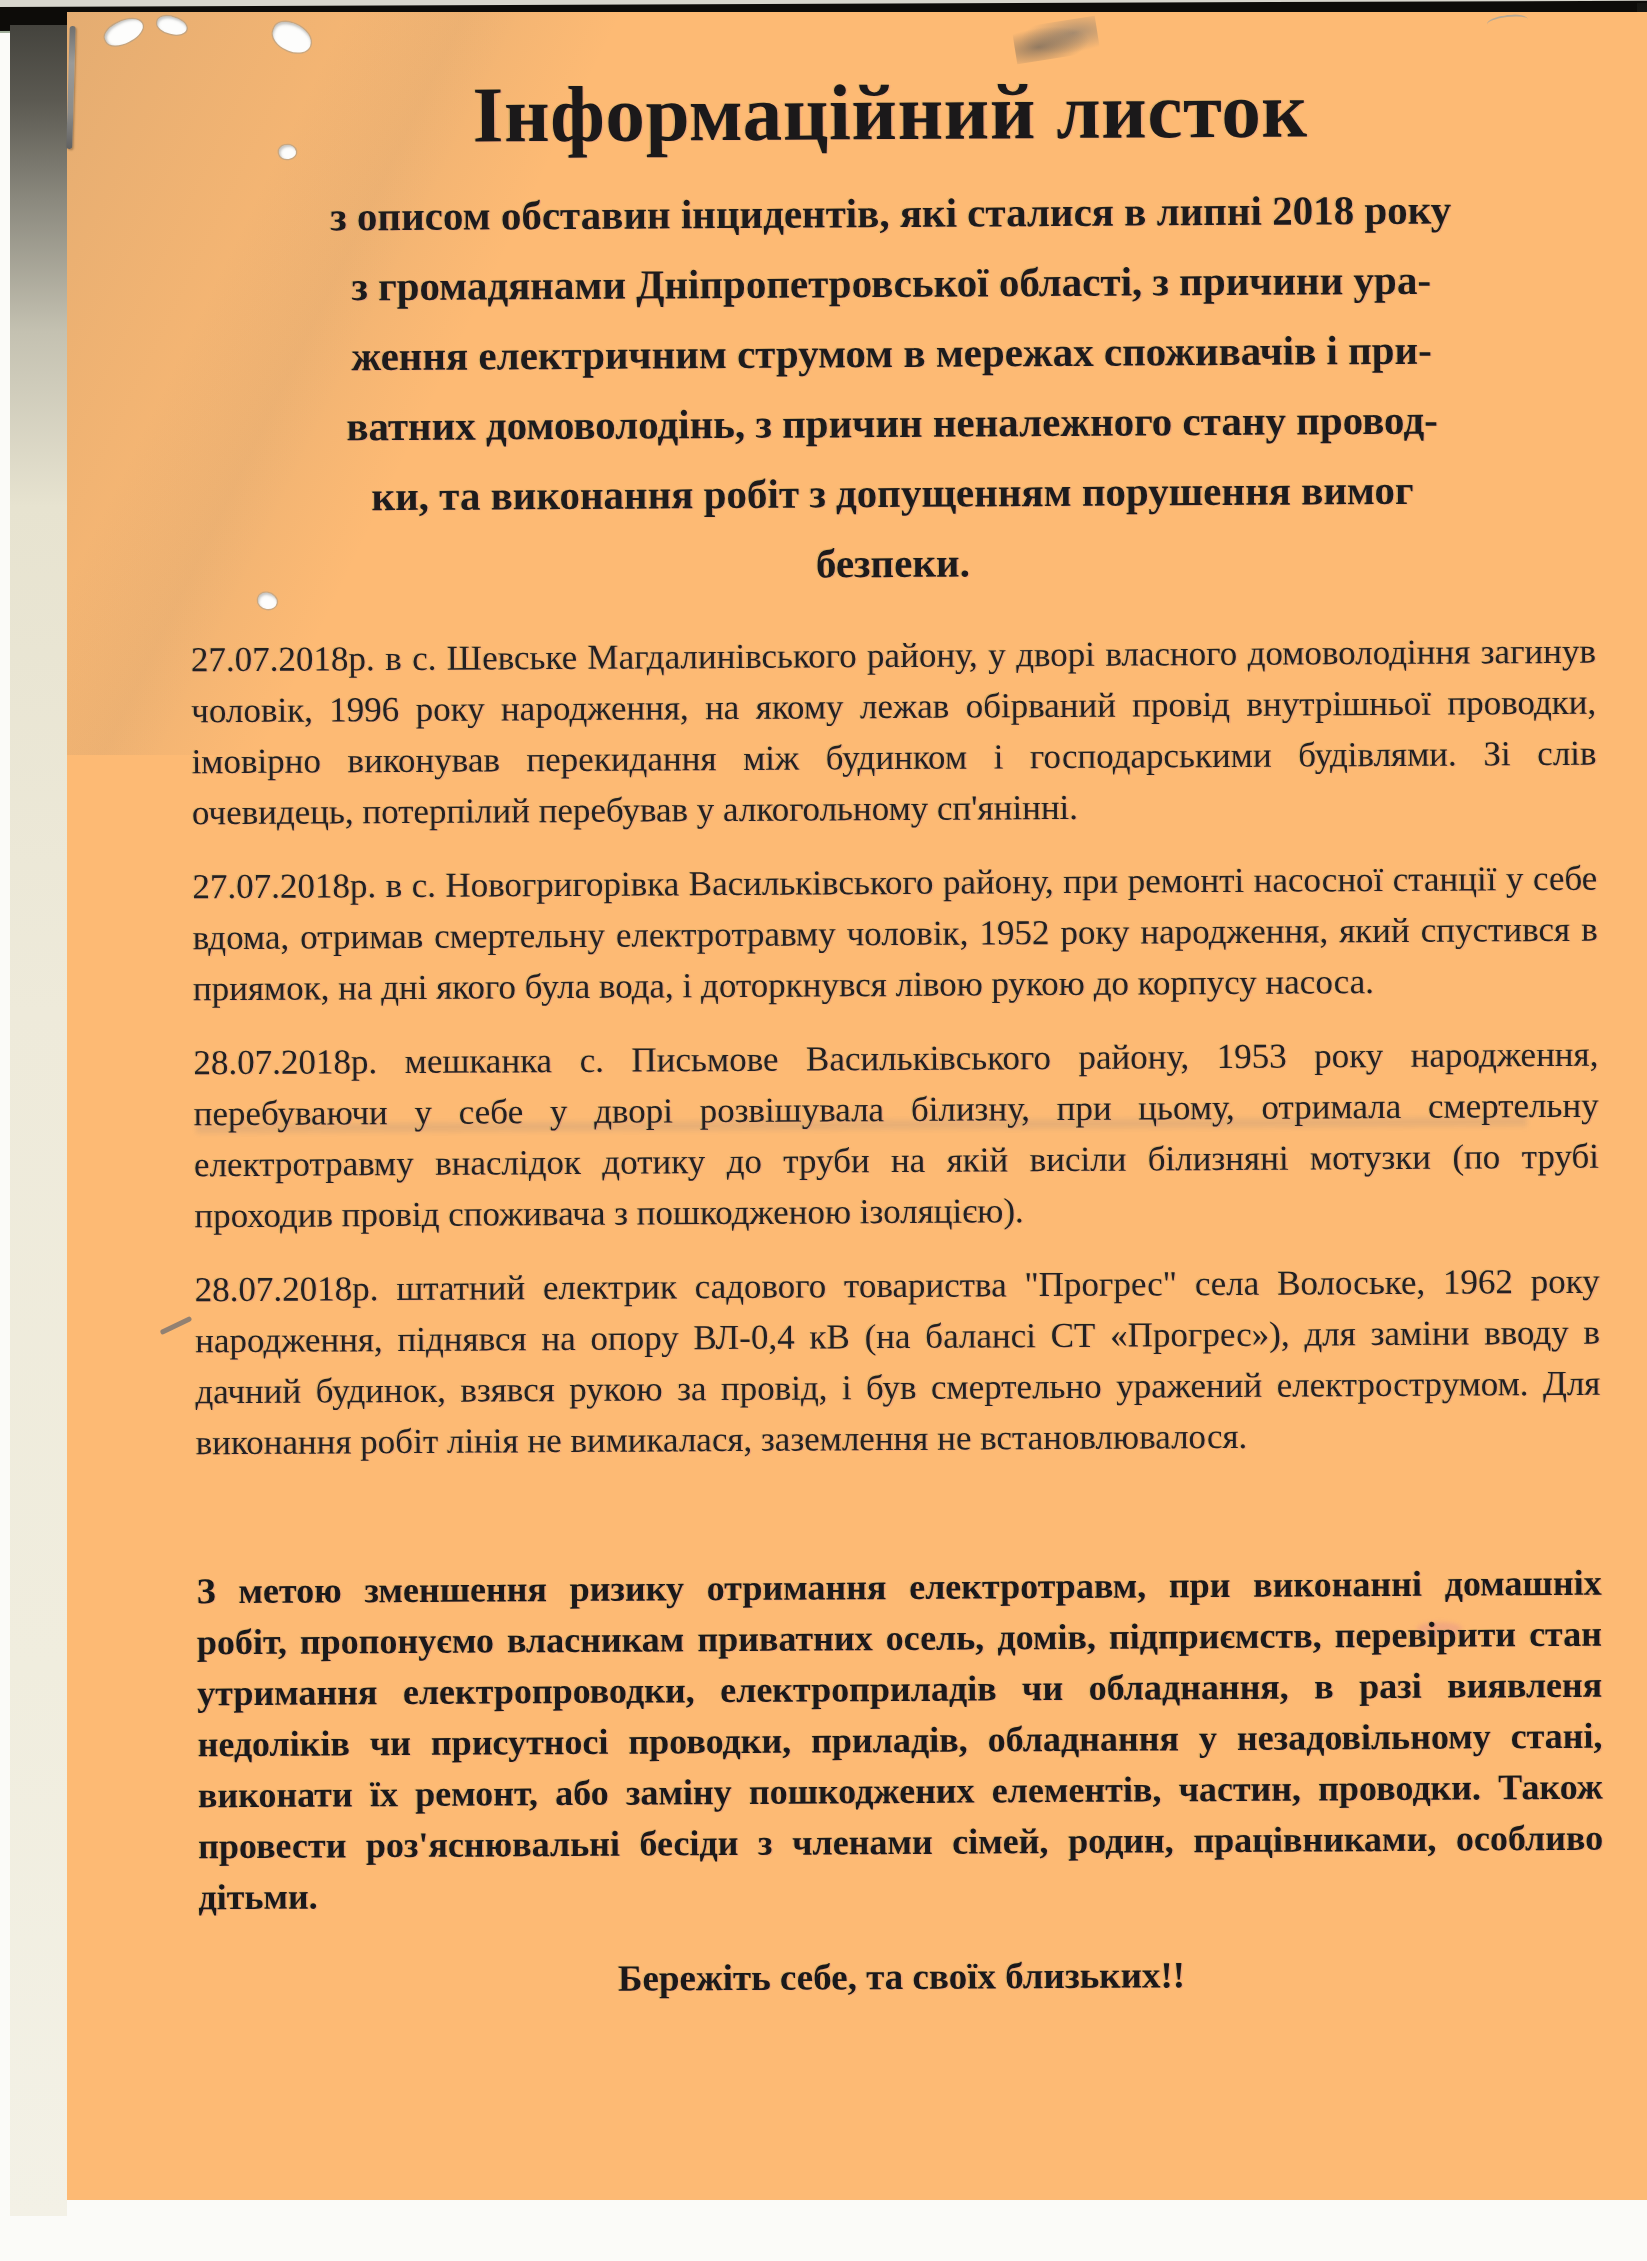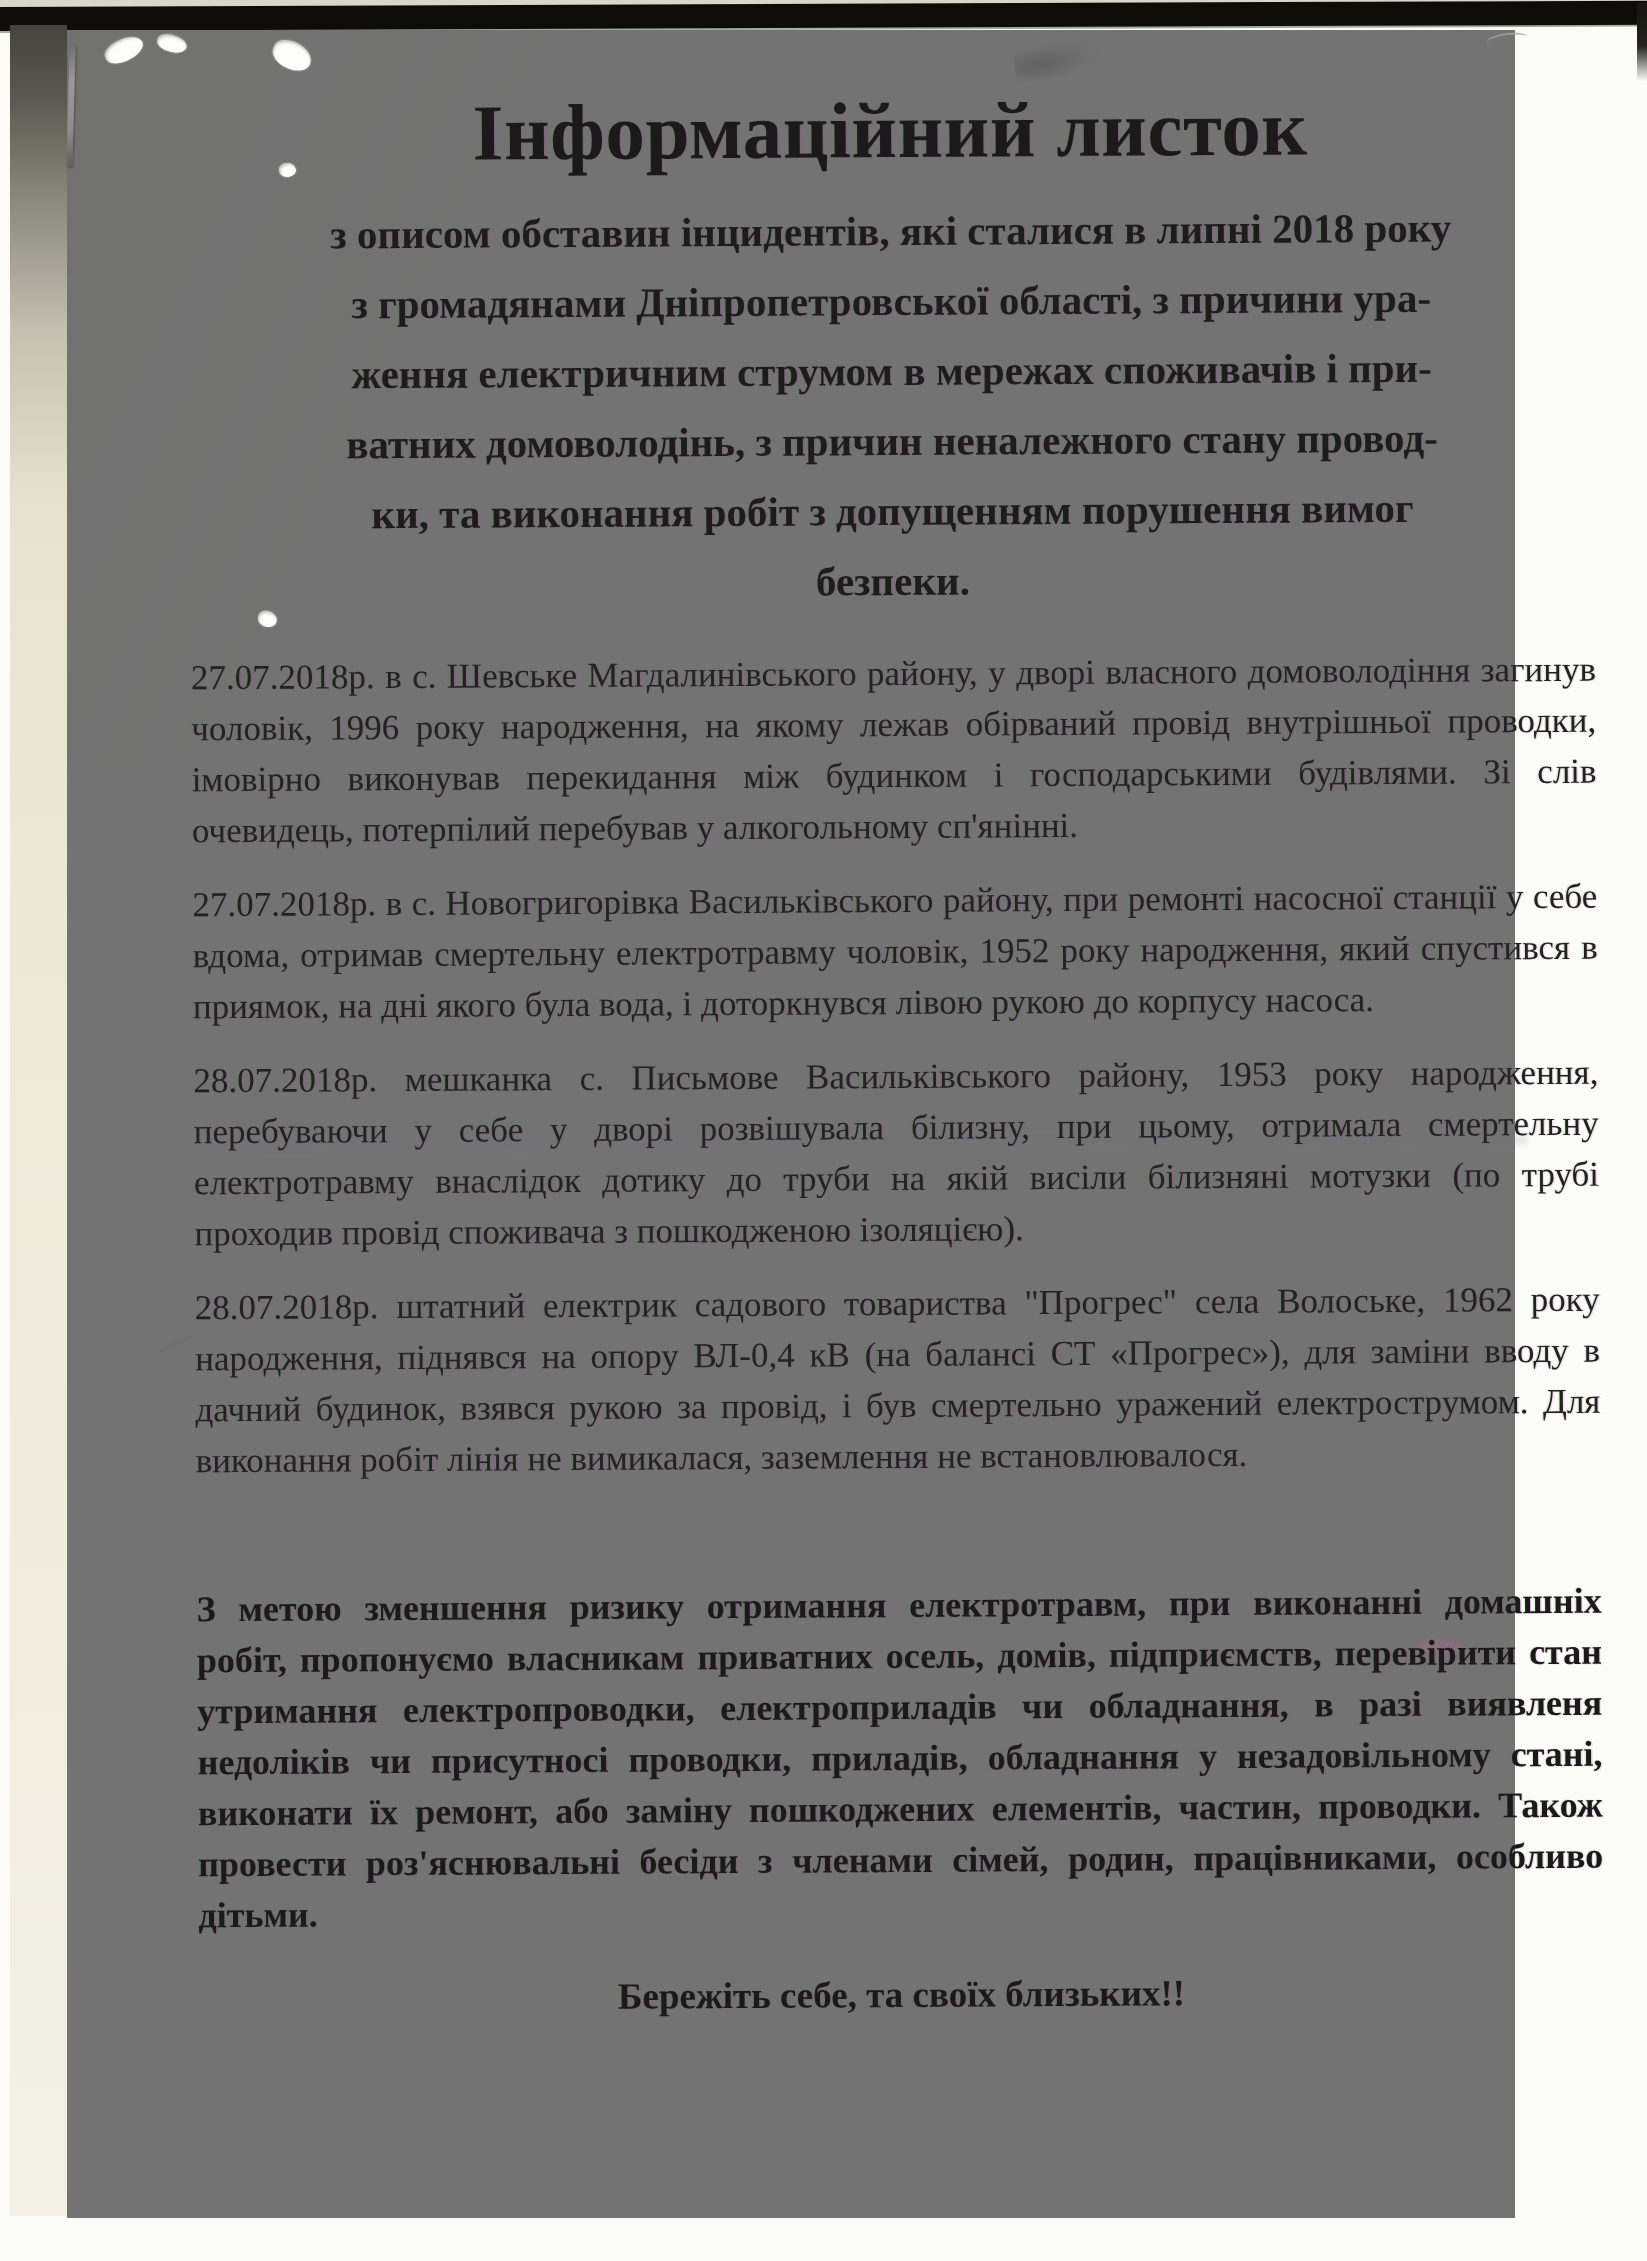--- a/index.html
+++ b/index.html
@@ -25,22 +25,22 @@
     position:absolute; top:2.6px; right:0; width:9.7px; height:78px;
     background:linear-gradient(180deg,#151511 0%,#24231e 55%,rgba(40,40,35,0) 100%);
   }
   .strip-left {
     position:absolute; left:10.3px; top:24.5px; width:57px; height:2191px;
     background:linear-gradient(180deg,
       #44433d 0%, #5c5a52 3.5%, #8b897e 8%, #c4c1b1 14%,
       #e7e3d0 22%, #eeeadA 45%, #f0edde 75%, #f3f1e6 100%);
   }
   .paper {
-    position:absolute; left:67px; top:30px; width:1448px; height:2188px;
-    background:#737373;
+    position:absolute; left:67px; top:12px; width:1580px; height:2188px;
+    background:#fdba74;
   }
   .shade-topleft {
     position:absolute; left:0; top:0; width:633px; height:743px;
     background:
       linear-gradient(116deg, rgba(105,105,100,.17) 0%, rgba(105,105,100,0) 46%),
       linear-gradient(116deg, rgba(105,105,100,0) 28%, rgba(105,105,100,.09) 40%, rgba(105,105,100,0) 56%);
   }
   .staple {
     position:absolute; left:1.3px; top:14px; width:5.8px; height:123px;
     border-radius:3.9px;

